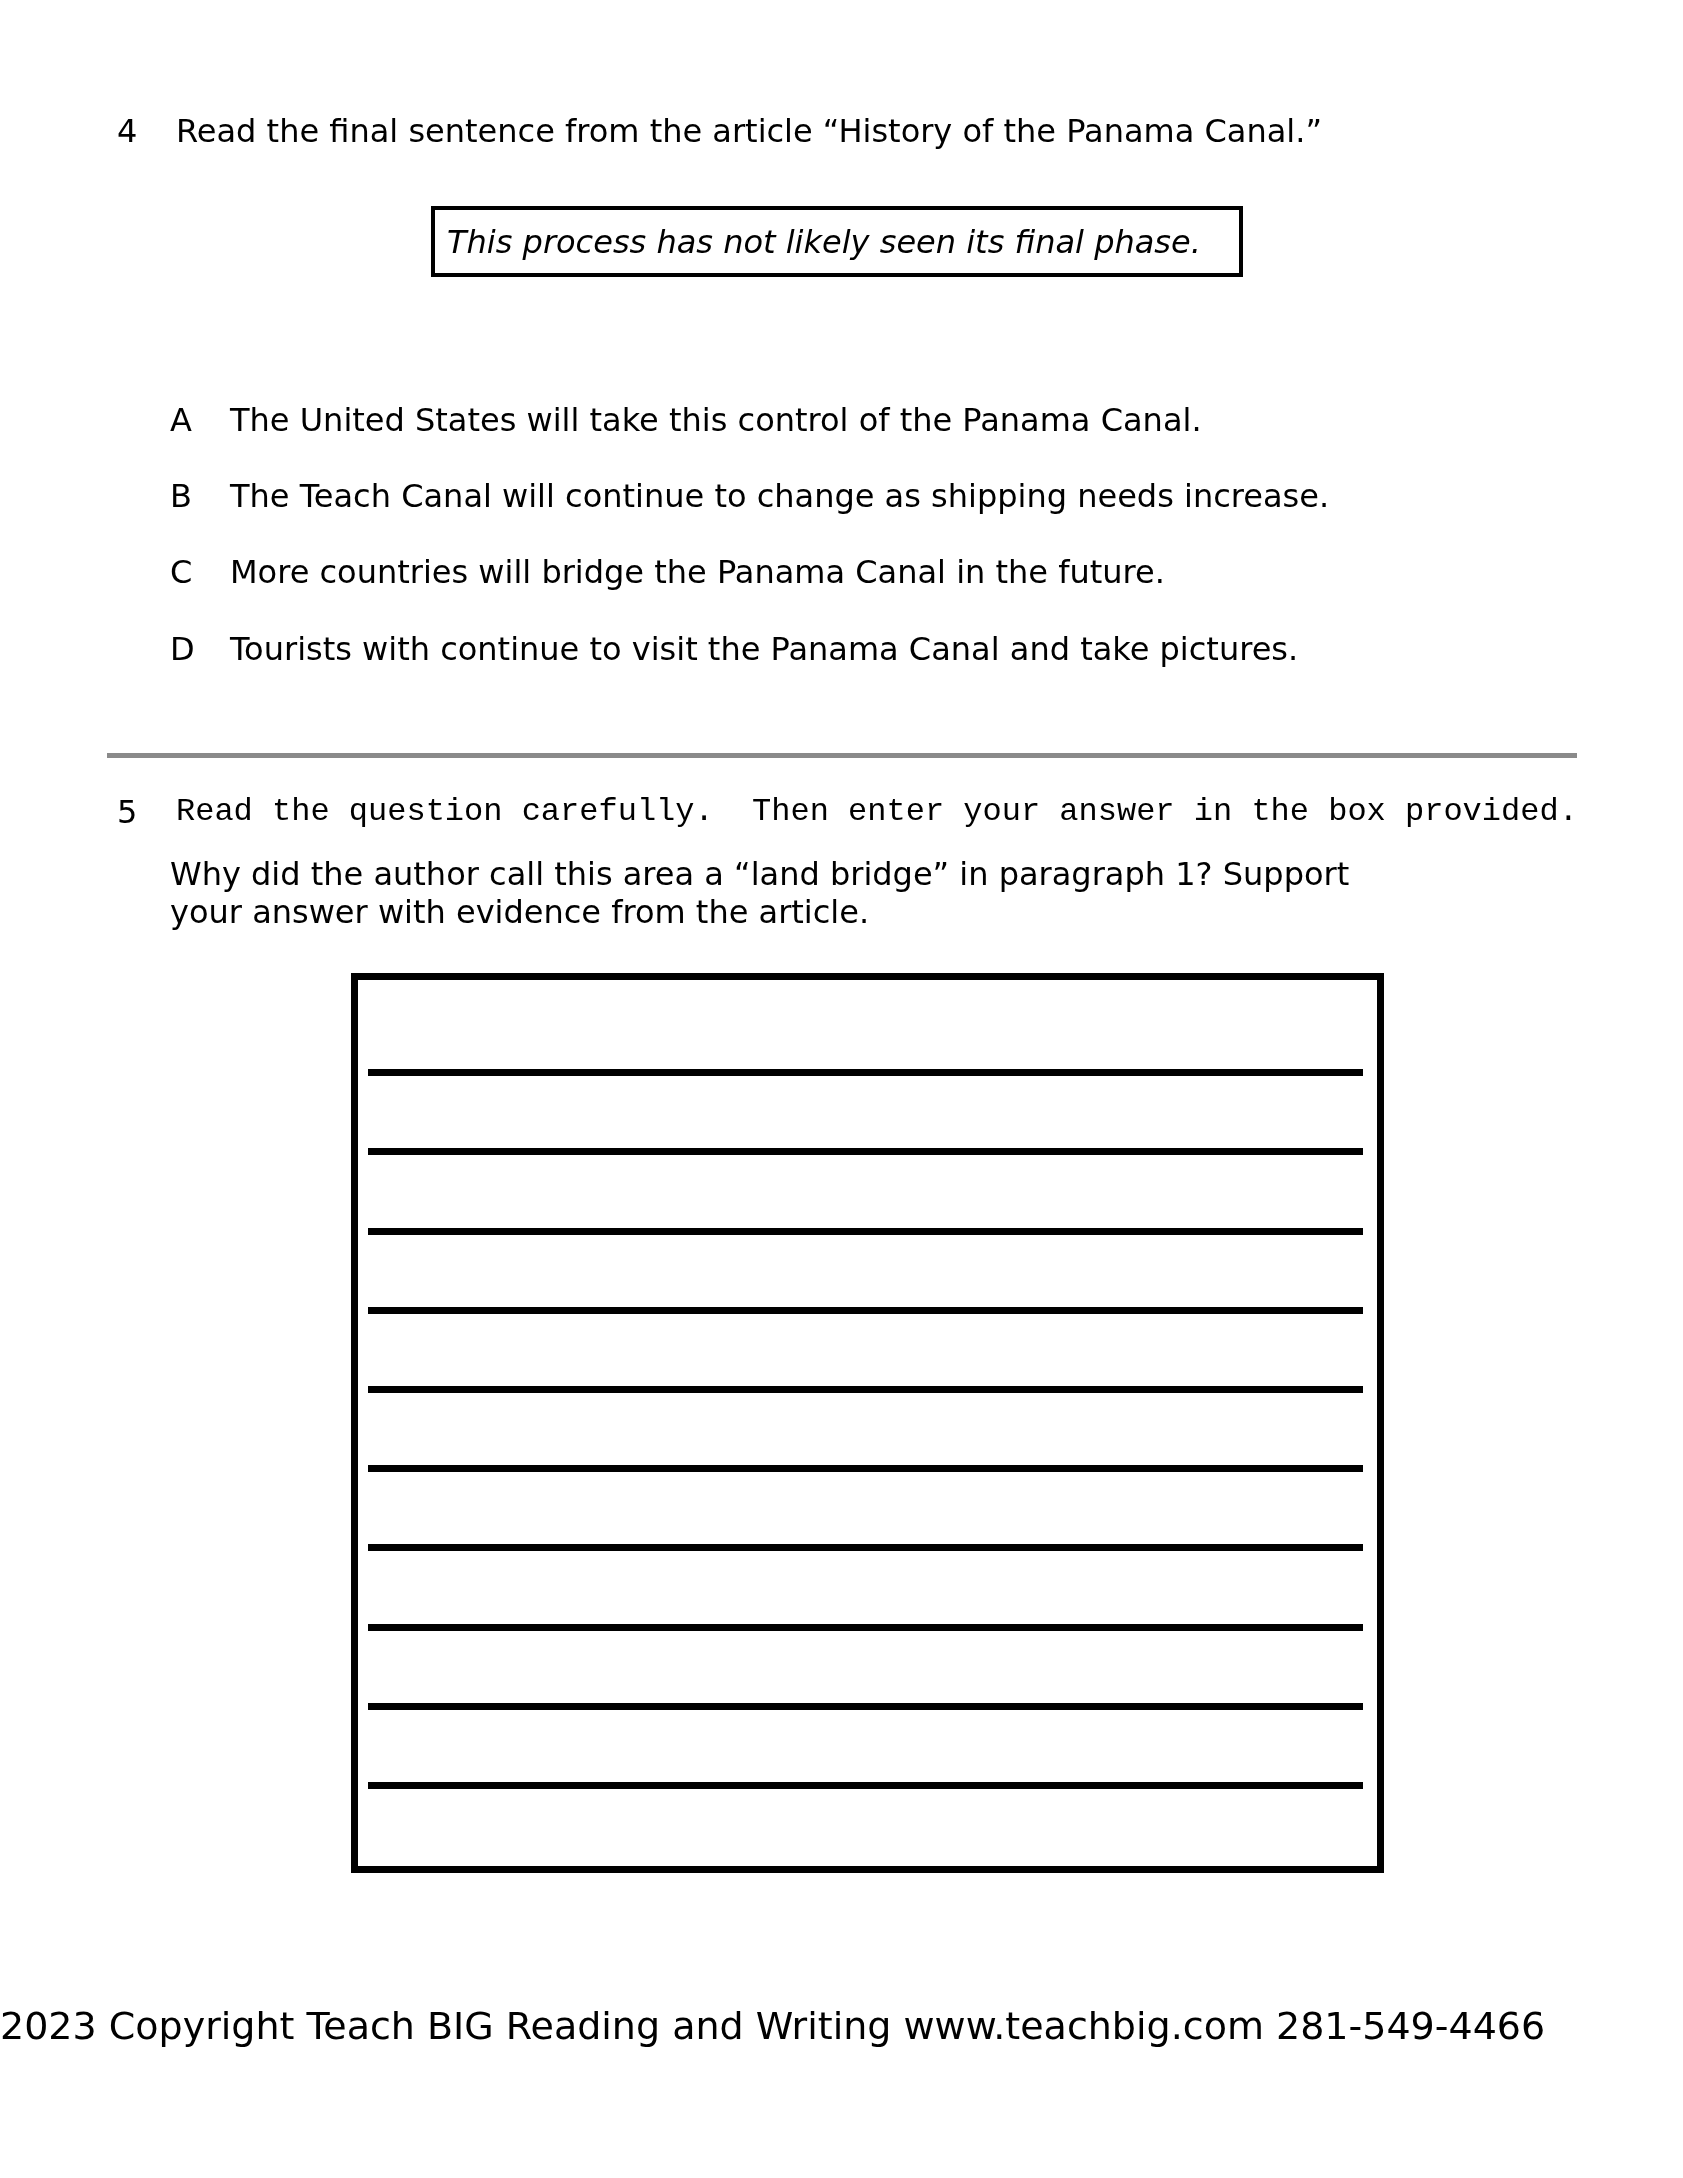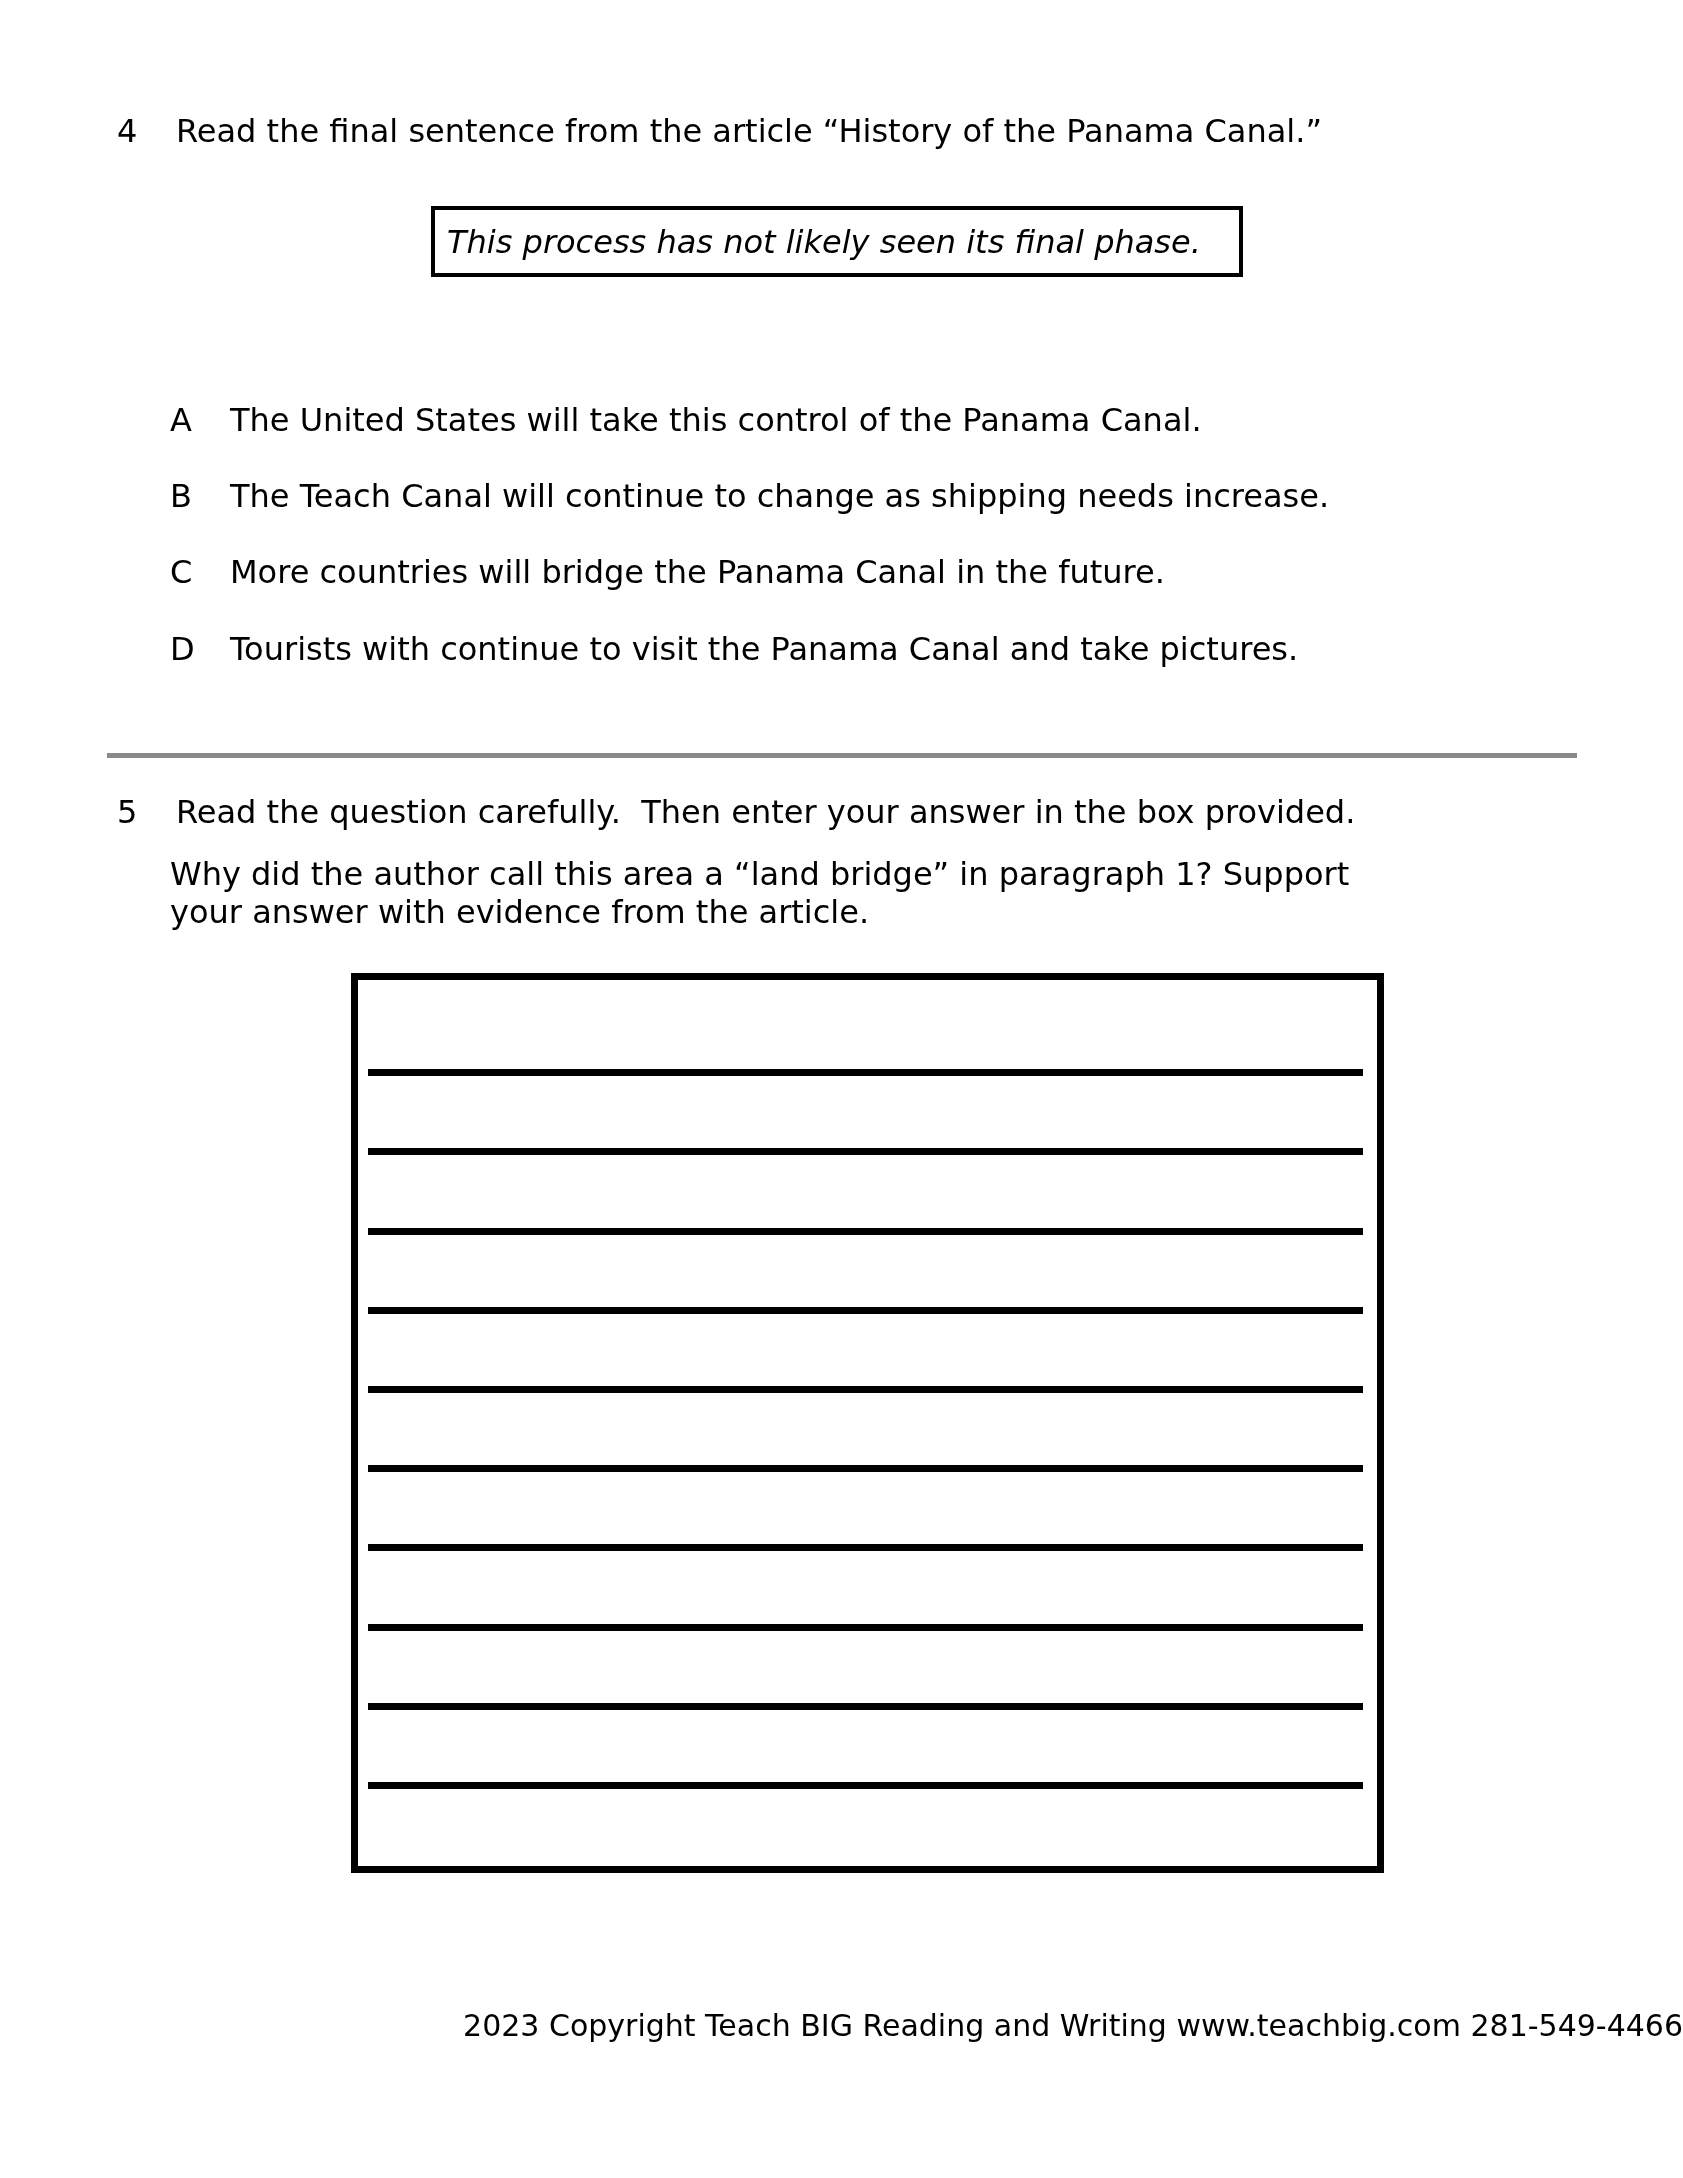--- a/index.html
+++ b/index.html
@@ -66,21 +66,21 @@
     height: 5px;
     background: #8a8a8a;
   }
 
   .q5-stem {
     left: 170px;
     top: 855px;
     width: 1257px;
     line-height: 38px;
   }
-  .preserve { white-space: pre-wrap; }
+  .preserve { white-space: pre-wrap; font-family: Liberation Mono, monospace; }
 
   
   .answer-box {
     left: 351px;
     top: 973px;
     width: 1019px;
     height: 886px;
     border: 7px solid #000000;
     background: #ffffff;
   }
@@ -89,22 +89,22 @@
     left: 10px;
     width: 995px;
     height: 7px;
     background: #000000;
   }
 
   .footer {
     left: 0;
     top: 2006px;
     width: 1683px;
-    text-align: right;
-    font-size: 30px;
+    text-align: left;
+    font-size: 38px;
   }
 </style>
 </head>
 <body>
 
 <div class="page">
 
   <div class="abs qrow" style="left:117px; top:111px; width:1505px;">
     <div class="qnum">4</div>
     <div class="qtext">Read the final sentence from the article “History of the Panama Canal.”</div>

